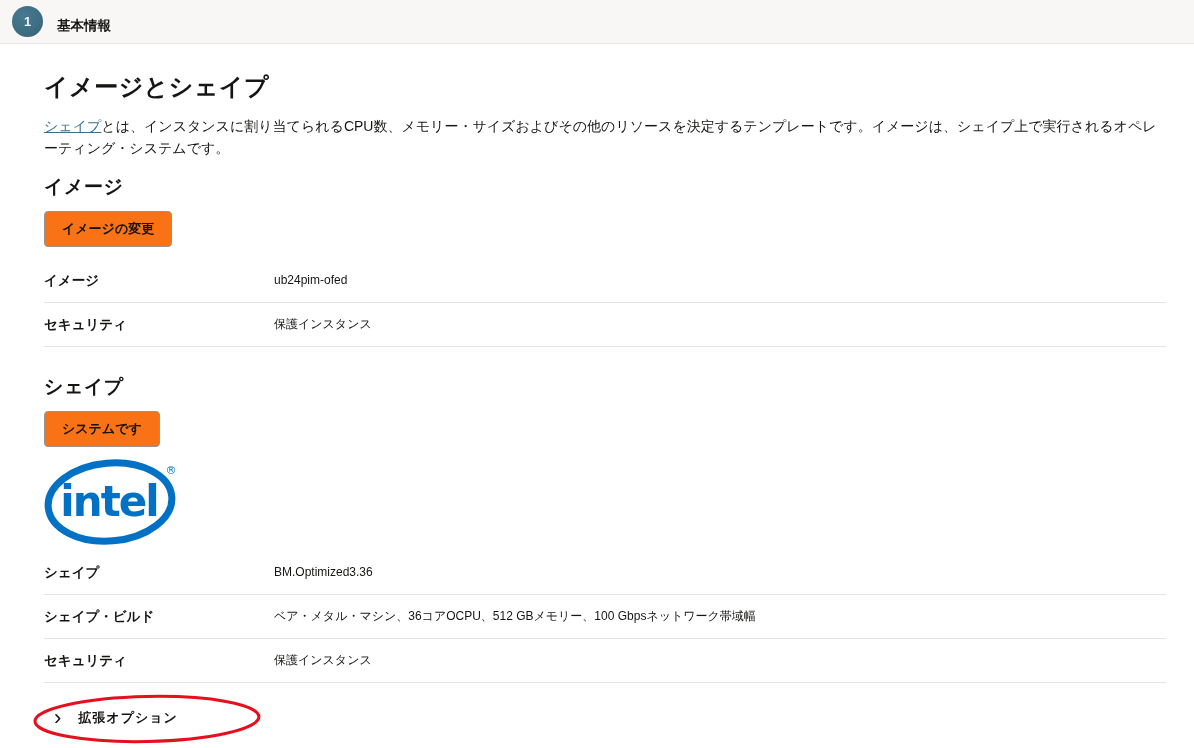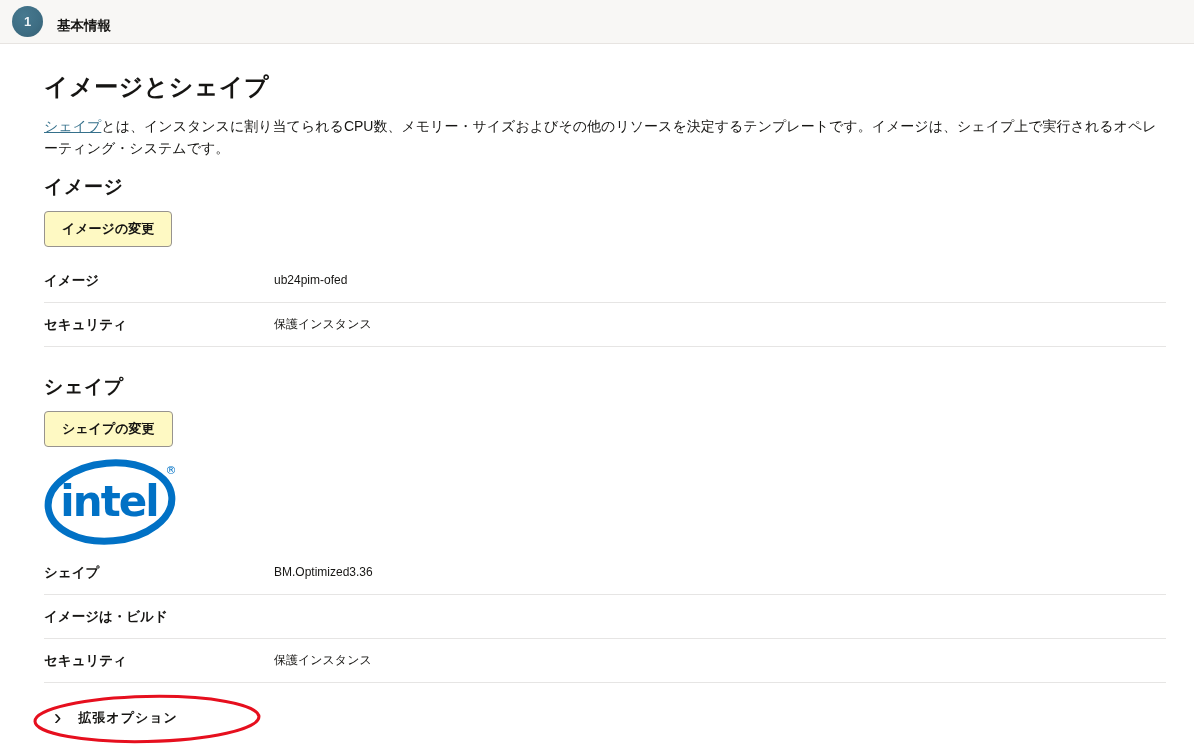--- a/index.html
+++ b/index.html
@@ -41,21 +41,21 @@
 
   .desc { margin: 13px 0 12px; font-size: 14px; line-height: 22px; max-width: 1124px; }
   .desc .link { color: #35708b; text-decoration: underline; cursor: pointer; }
 
   .section-heading { margin: 16px 0 0; font-size: 19px; line-height: 24px; font-weight: 700; letter-spacing: 0.5px; }
   .section-heading.shape { margin-top: 28px; }
 
   .change-btn {
     margin-top: 12px;
     display: inline-block;
-    background: #fef9c3;
+    background: #f97316;
     border: 1px solid #97938f;
     border-radius: 4px;
     padding: 8px 17px;
     font-size: 13px; font-weight: 700;
     color: #161513;
     font-family: inherit;
     cursor: pointer;
   }
 
   .kv-table { margin-top: 12px; }
@@ -116,37 +116,38 @@
     </div>
     <div class="kv-row">
       <div class="kv-label">セキュリティ</div>
       <div class="kv-value">保護インスタンス</div>
     </div>
   </div>
 
   
   <h2 class="section-heading shape">シェイプ</h2>
 
-  <button class="change-btn">シェイプの変更</button>
+  <button class="change-btn">システムです</button>
 
   <svg class="vendor-logo" width="140" height="90" viewBox="0 0 140 90" aria-hidden="true">
     <g transform="rotate(-5 66 45)">
       <ellipse cx="66" cy="45" rx="62" ry="39" fill="none" stroke="#0171c5" stroke-width="7"></ellipse>
     </g>
     <text x="65" y="59" text-anchor="middle" fill="#0171c5" font-family="DejaVu Sans, sans-serif" font-size="42" font-weight="bold" letter-spacing="-2">intel</text>
     <text x="127" y="17" text-anchor="middle" fill="#0171c5" font-family="DejaVu Sans, sans-serif" font-size="11">®</text>
   </svg>
 
   <div class="kv-table shape-table">
     <div class="kv-row">
       <div class="kv-label">シェイプ</div>
       <div class="kv-value">BM.Optimized3.36</div>
     </div>
     <div class="kv-row">
-      <div class="kv-label">イメージは・ビルド</div>
+      <div class="kv-label">シェイプ・ビルド</div>
+      <div class="kv-value">ベア・メタル・マシン、36コアOCPU、512 GBメモリー、100 Gbpsネットワーク帯域幅</div>
     </div>
     <div class="kv-row">
       <div class="kv-label">セキュリティ</div>
       <div class="kv-value">保護インスタンス</div>
     </div>
   </div>
 
   
   <div class="advanced">
     <span class="chevron">›</span>

